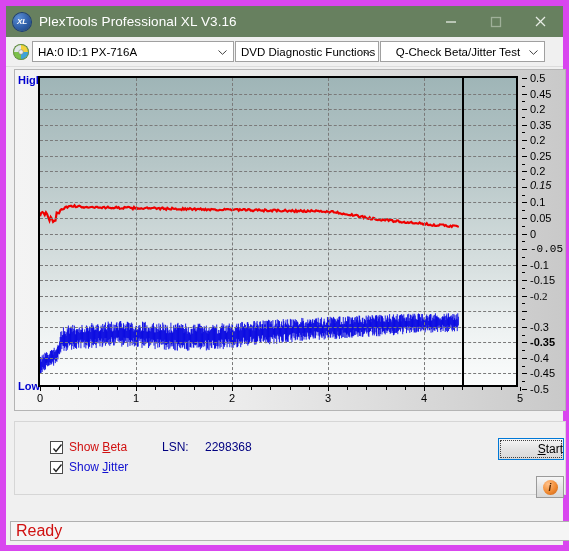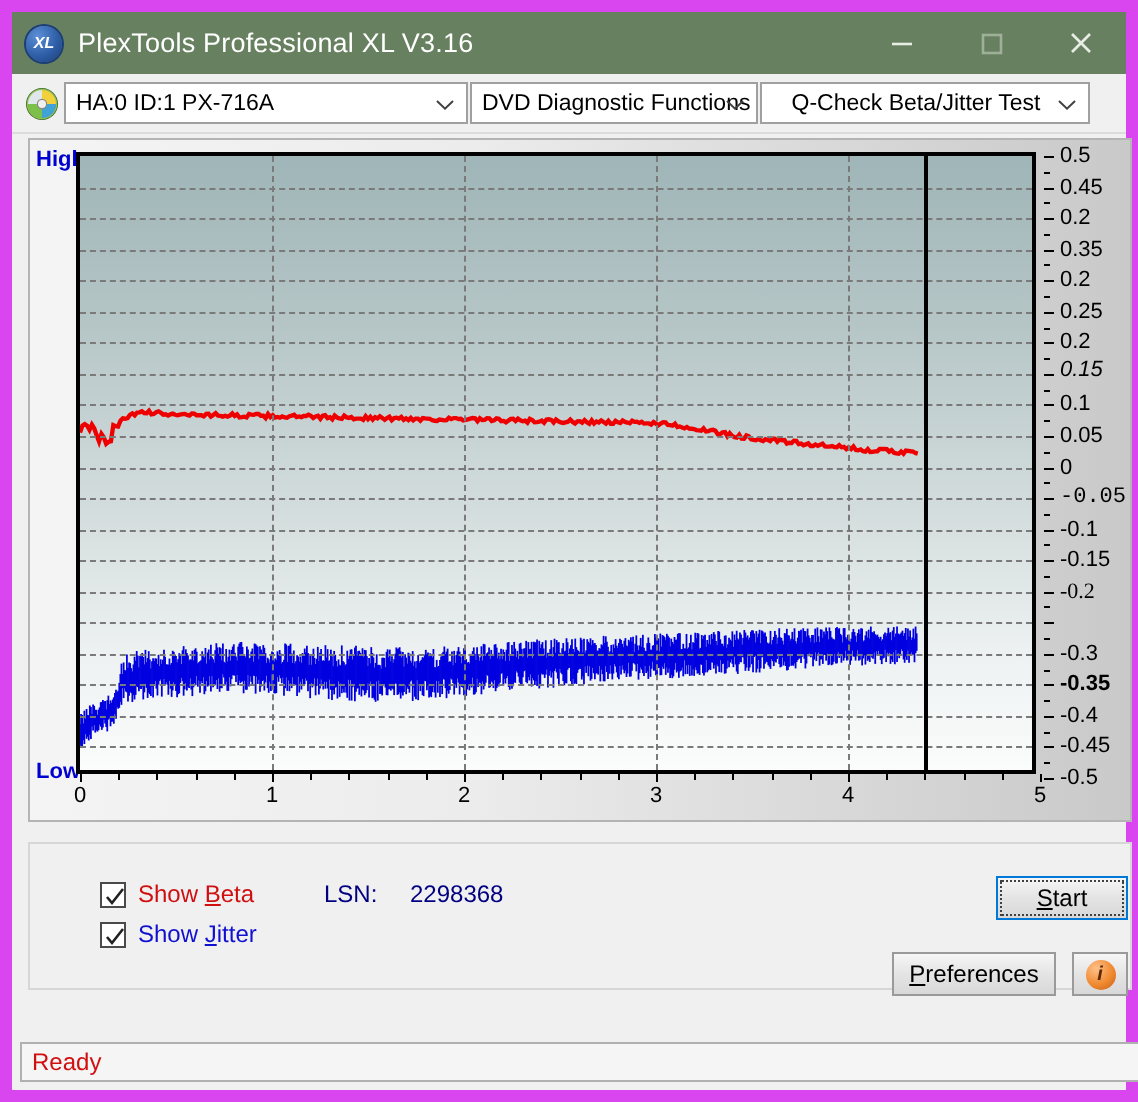--- a/index.html
+++ b/index.html
@@ -266,20 +266,21 @@
     font-size: 12px;
     color: #000000;
     display: flex; align-items: center; justify-content: center;
   }
   .btn-start {
     left: 483px; top: 16px;
     width: 66px; height: 22px;
     border: 1px solid #0078d7;
     outline: 1px dotted #404040;
     outline-offset: -3px;
+    justify-content: flex-end;
   }
   .btn-prefs {
     left: 431px; top: 54px;
     width: 82px; height: 22px;
   }
   .btn-info {
     left: 521px; top: 54px;
     width: 28px; height: 22px;
   }
   .info-icon {
@@ -296,21 +297,21 @@
   .statusbar {
     position: absolute;
     left: 4px; bottom: 4px;
     width: 560px; height: 20px;
     box-sizing: border-box;
     border: 1px solid #b0b0b0;
     background: #f5f5f5;
     display: flex;
     align-items: center;
     padding-left: 5px;
-    font-size: 12px;
+    font-size: 16px;
     color: #d01010;
   }
   u.acc { text-decoration: underline; }
 </style>
 </head>
 <body>
 
 <div class="window">
 
   <div class="titlebar">
@@ -1304,23 +1305,20 @@
         <span class="cb-label-jitter">Show <u class="acc">J</u><span>itter</span></span>
       </div>
 
       <div class="lsn-label">LSN:</div>
       <div class="lsn-value">2298368</div>
 
       <div class="btn btn-start">
         <span><u class="acc">S</u><span>tart</span></span>
       </div>
 
-      <div class="btn btn-prefs">
-        <span><u class="acc">P</u><span>references</span></span>
-      </div>
 
       <div class="btn btn-info">
         <span class="info-icon">i</span>
       </div>
     </div>
 
     <div class="statusbar">
       <span>Ready</span>
     </div>
   </div>

